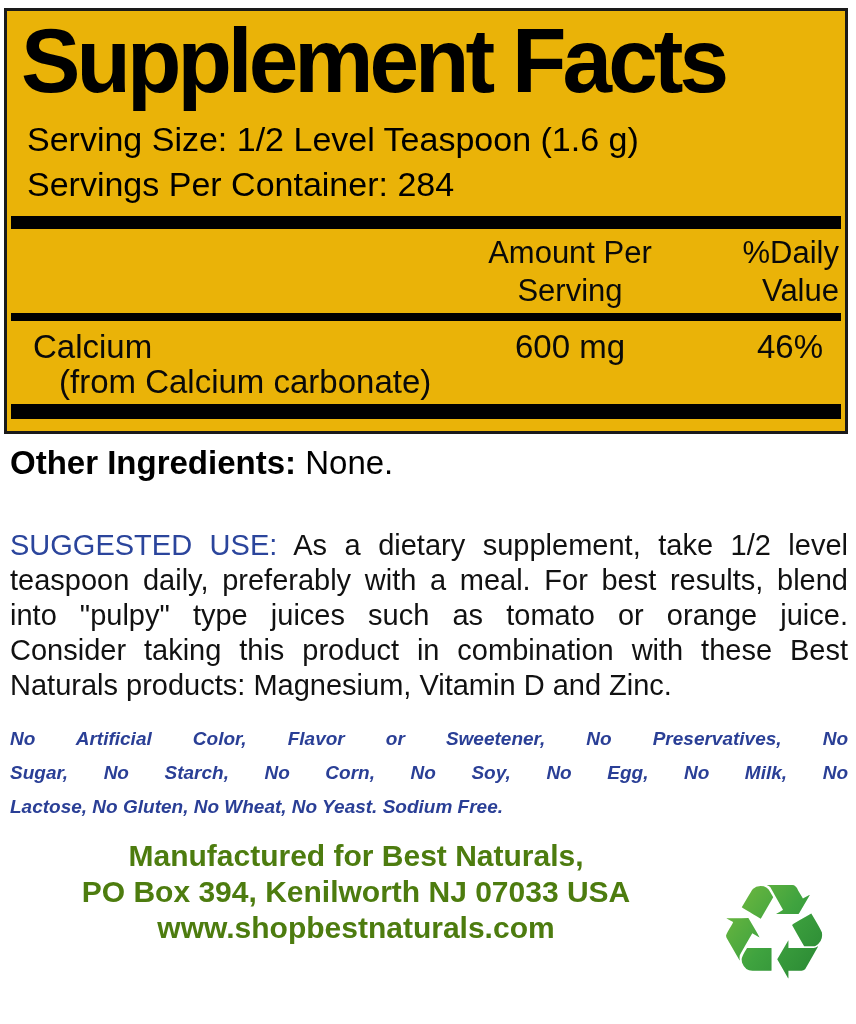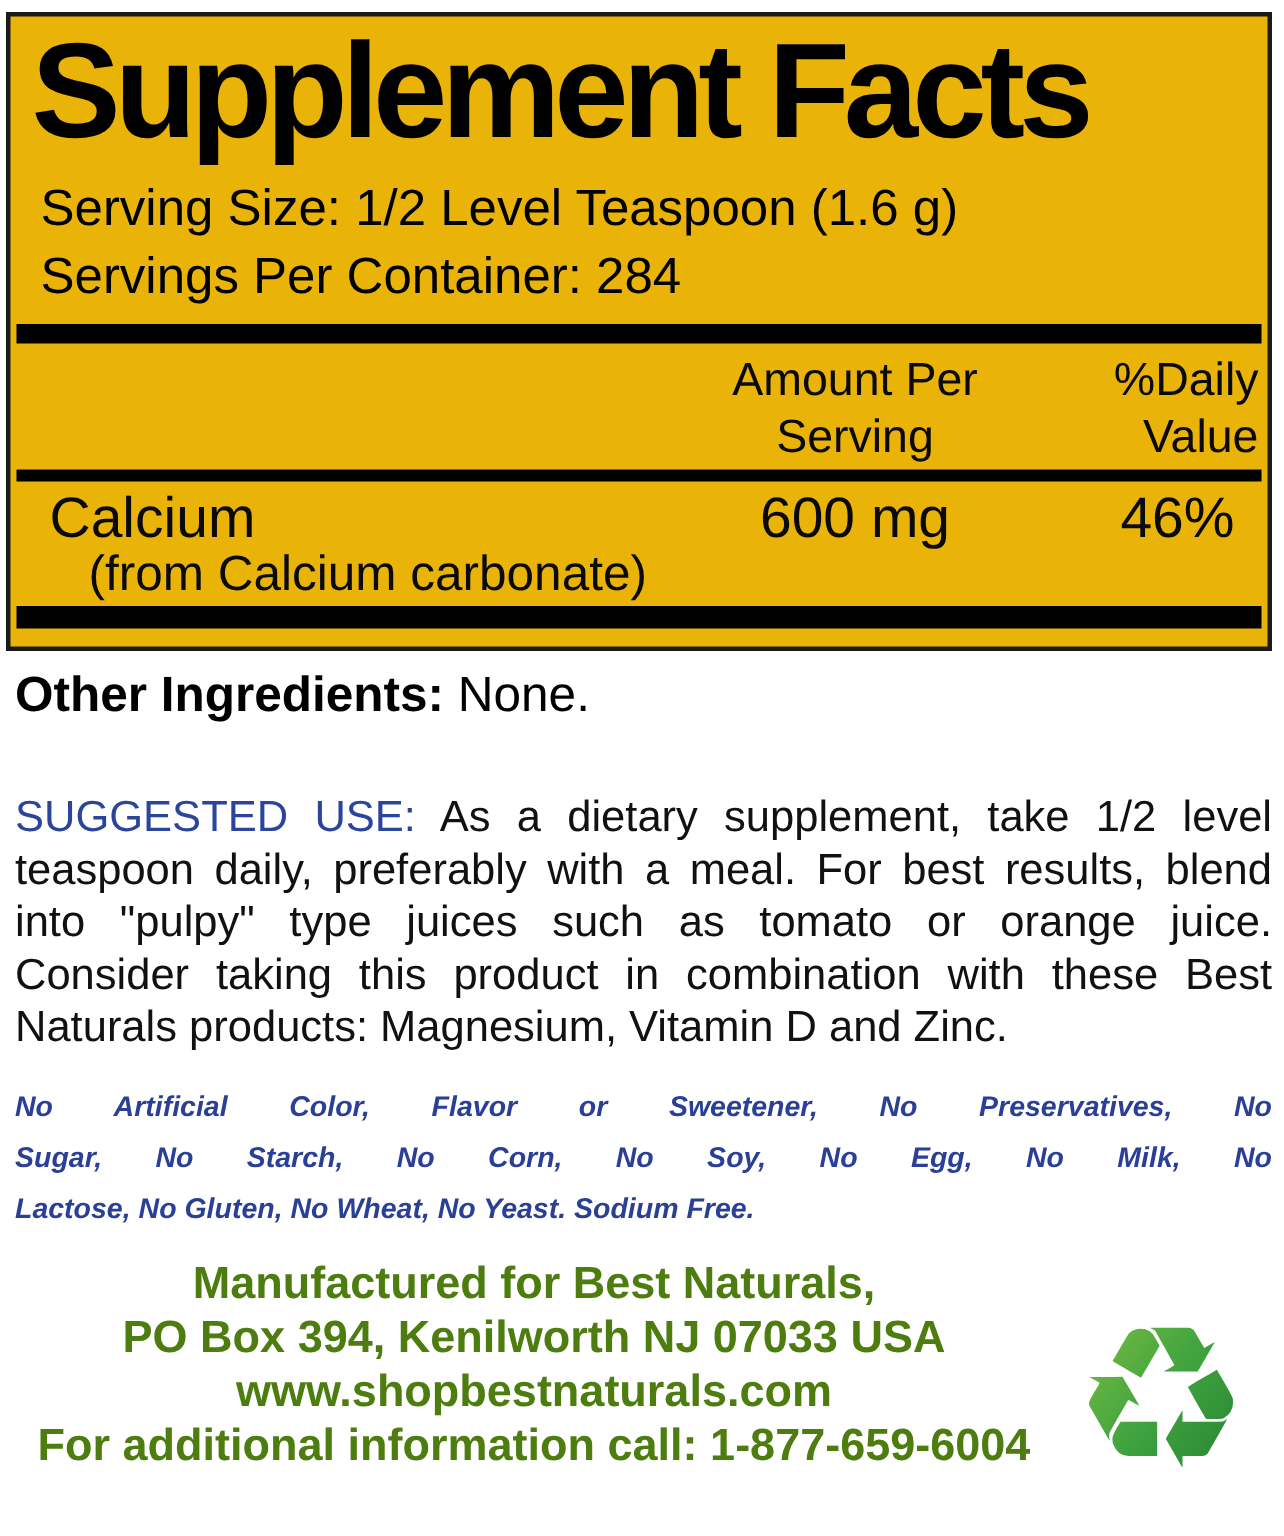--- a/index.html
+++ b/index.html
@@ -28,21 +28,21 @@
   .serving-block{margin:10px 0 0 20px;font-size:34px;line-height:45px;color:#000;}
   .bar{background:#000;margin:0 4px;}
   .bar-thick{height:13px;margin-top:9px;}
   .bar-mid{height:8px;}
   .bar-bottom{height:15px;margin-top:4px;}
   .tbl-row{display:flex;align-items:flex-start;}
   .cell-name{flex:1;padding-left:26px;}
   .cell-amt{width:230px;text-align:center;}
   .cell-dv{width:160px;text-align:right;padding-right:6px;}
   .hdr{font-weight:normal;font-size:31px;line-height:38px;padding:5px 0 3px 0;}
-  .nutrient{font-size:38px;line-height:35px;padding-top:8px;}
+  .nutrient{font-size:33px;line-height:35px;padding-top:8px;}
   .nutrient-sub{font-size:33px;line-height:36px;padding-left:52px;}
   .dv-val{padding-right:22px;}
   .other-ing{position:absolute;left:10px;top:444px;font-size:33px;color:#000;}
   .other-ing b{font-weight:bold;}
   .para{position:absolute;left:10px;width:838px;}
   .sug{top:528px;font-size:29px;line-height:35px;color:#111;}
   .sug .lead{color:var(--accent-blue);font-weight:normal;}
   .claims{top:722px;font-size:19px;line-height:34px;font-weight:bold;font-style:italic;color:var(--claims-blue);}
   .jl{text-align:justify;text-align-last:justify;}
   .ll{text-align:left;}
@@ -105,21 +105,20 @@
 <div class="para claims">
   <div class="jl">No Artificial Color, Flavor or Sweetener, No Preservatives, No</div>
   <div class="jl">Sugar, No Starch, No Corn, No Soy, No Egg, No Milk, No</div>
   <div class="ll">Lactose, No Gluten, No Wheat, No Yeast. Sodium Free.</div>
 </div>
 
 <div class="footer">
   <div>Manufactured for Best Naturals,</div>
   <div>PO Box 394, Kenilworth NJ 07033 USA</div>
   <div>www.shopbestnaturals.com</div>
-  <div>For additional information call: 1-877-659-6004</div>
 </div>
 
 <div class="recycle">
   <svg width="124" height="142" viewBox="0 0 124 142" xmlns="http://www.w3.org/2000/svg" aria-hidden="true">
     <defs>
       <linearGradient id="rg" x1="0" y1="0" x2="1" y2="1">
         <stop offset="0" stop-color="#8dc63f"></stop>
         <stop offset="0.5" stop-color="#3fa33f"></stop>
         <stop offset="1" stop-color="#1e7a2e"></stop>
       </linearGradient>

